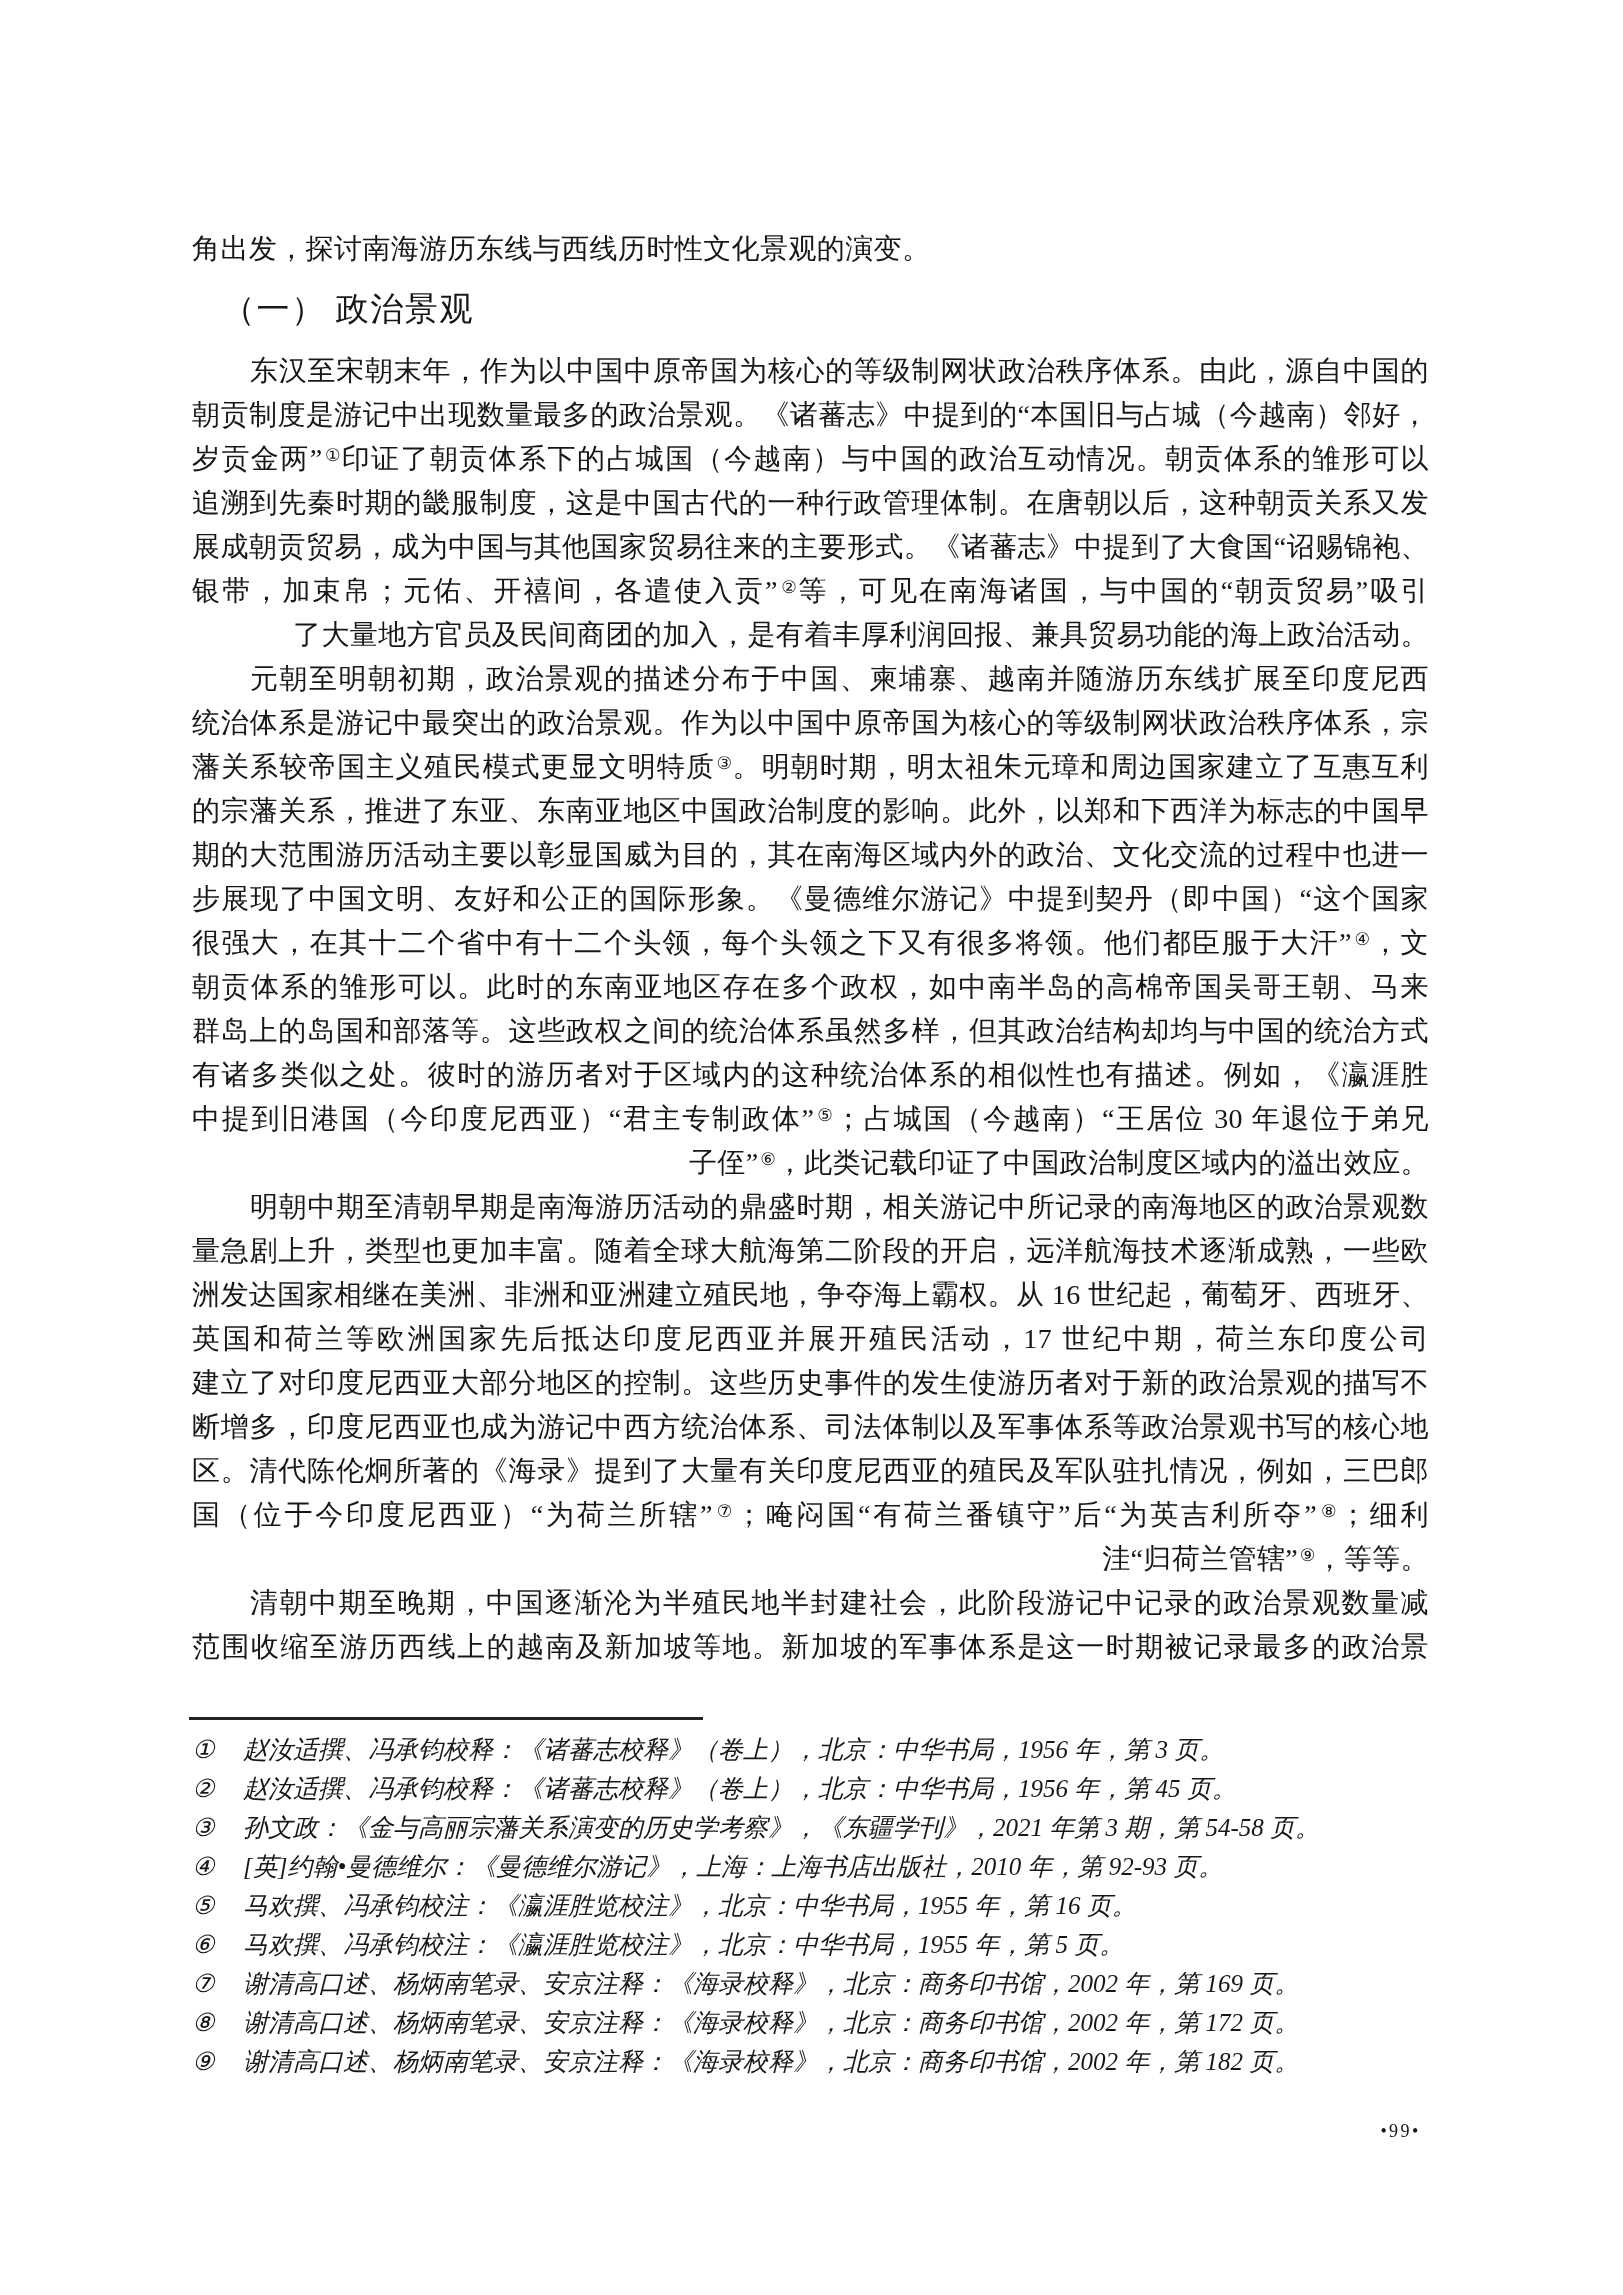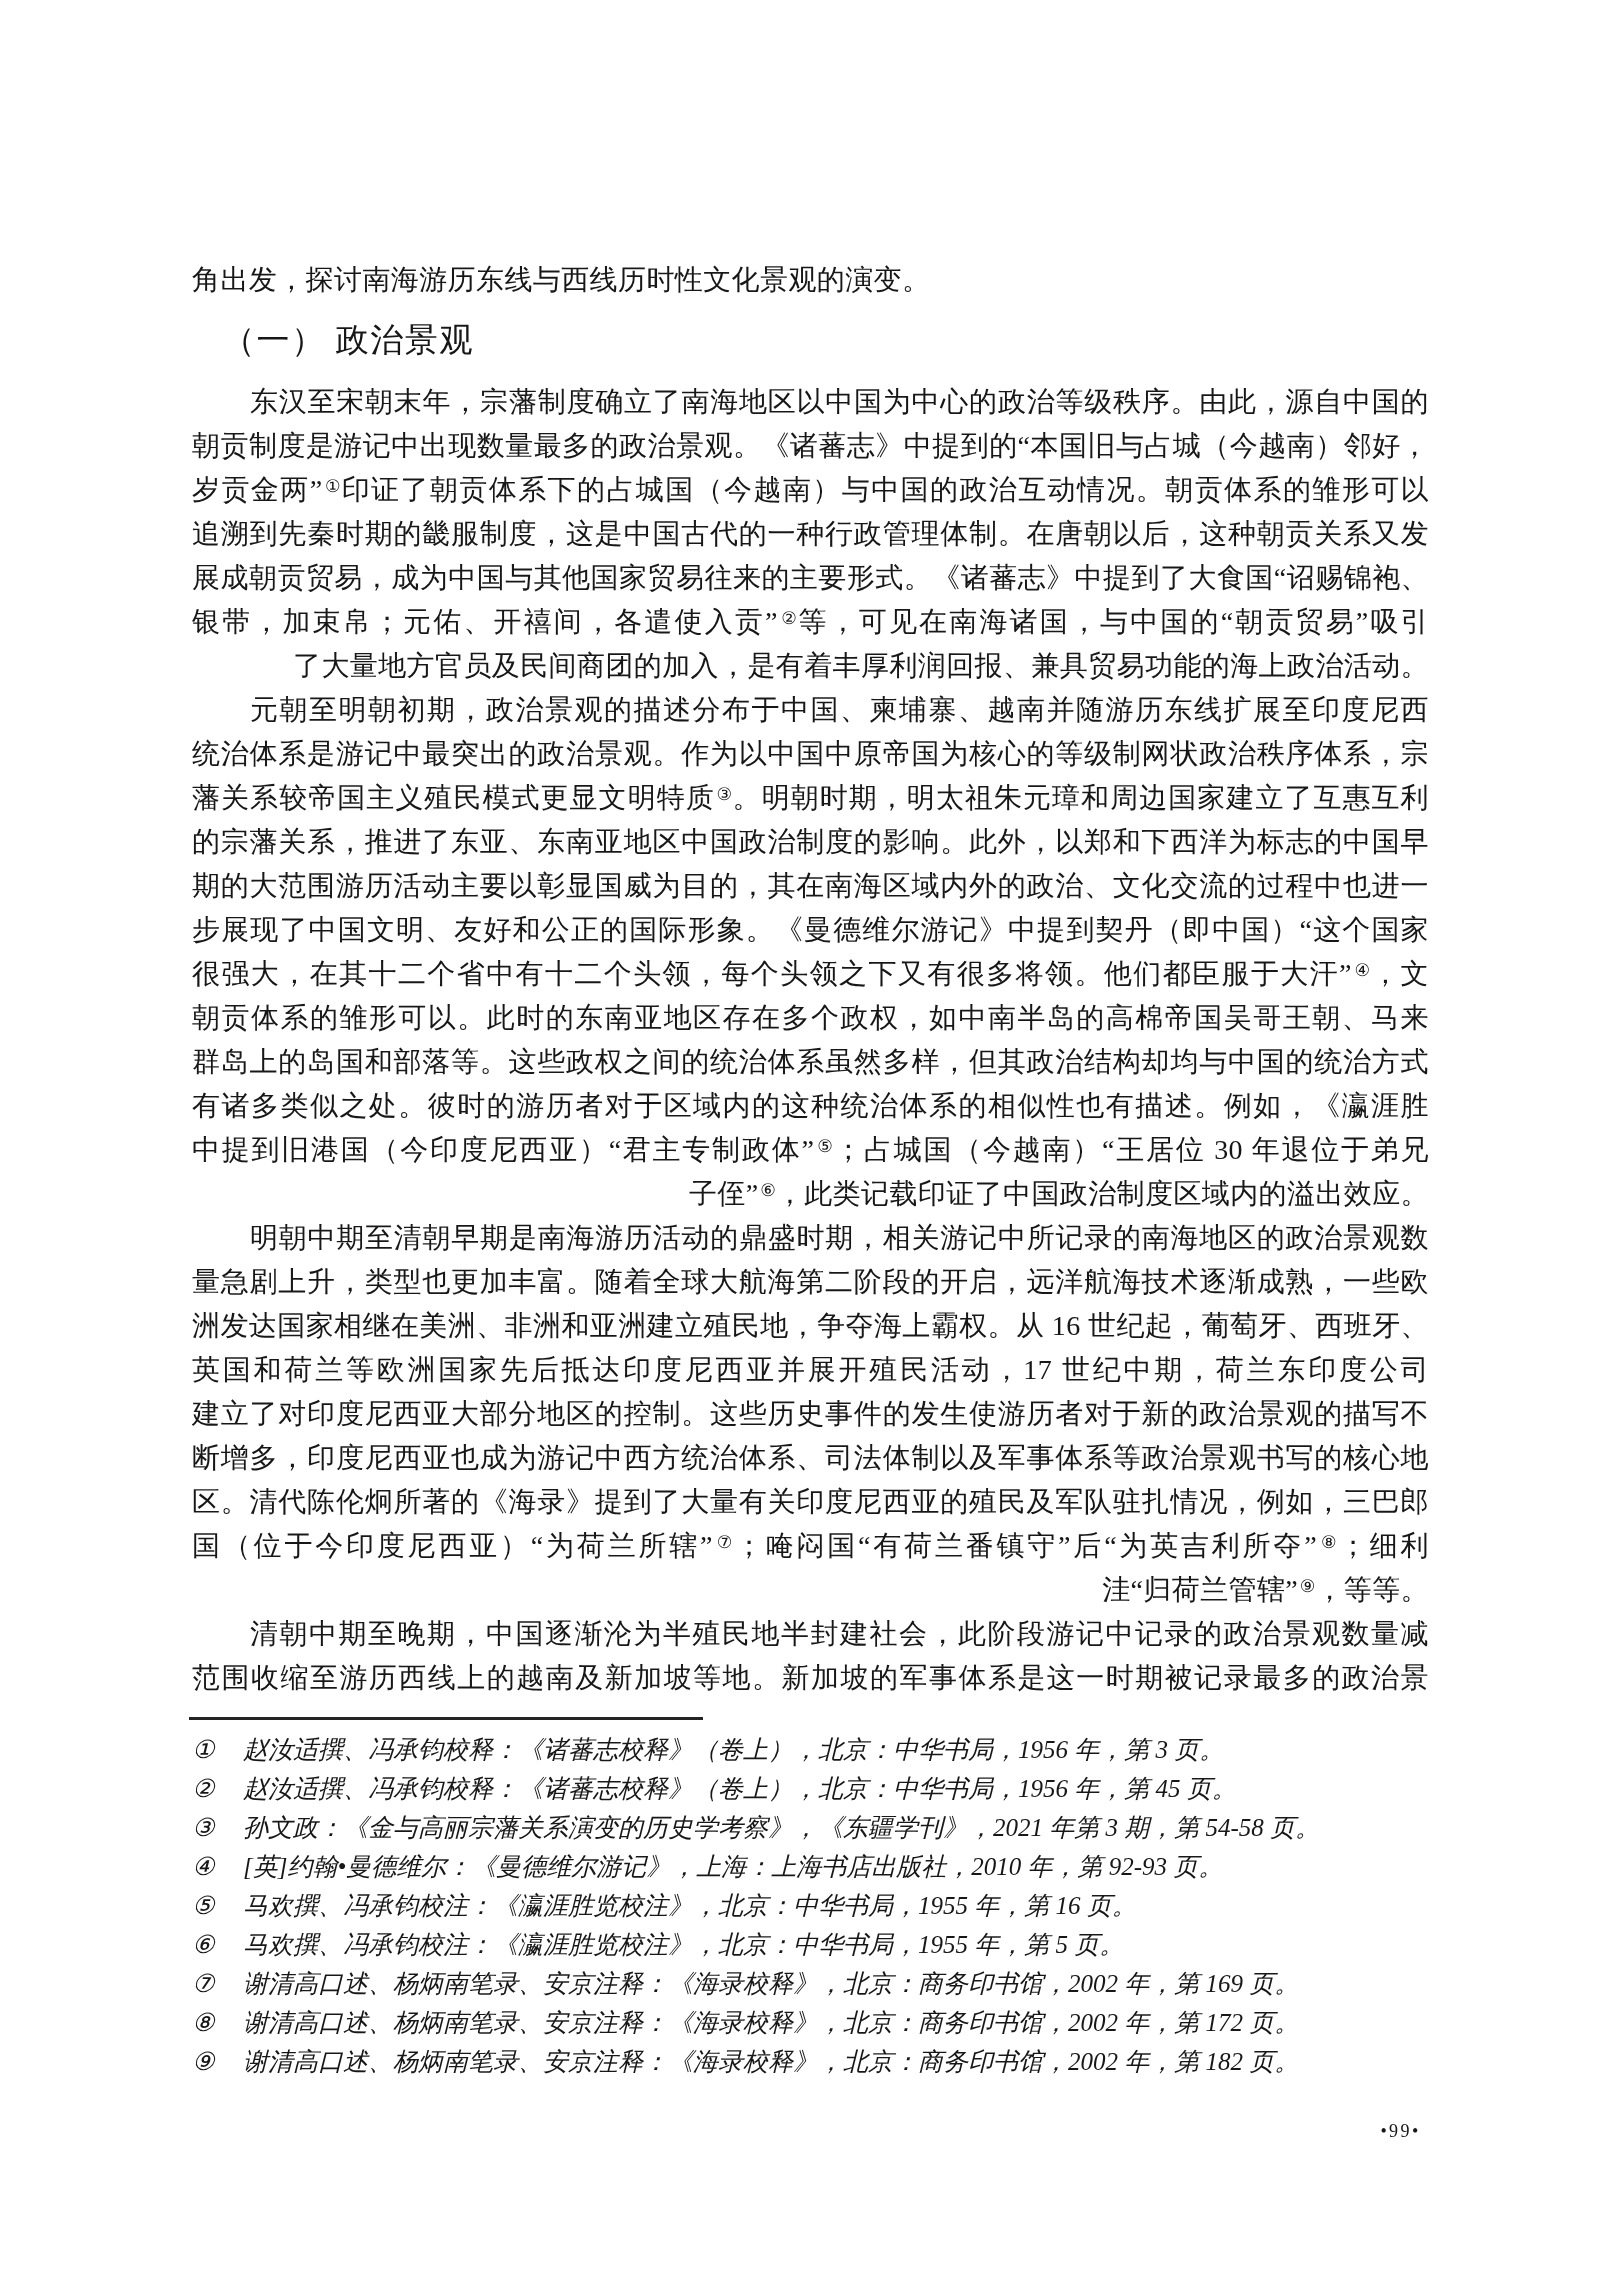--- a/index.html
+++ b/index.html
@@ -21,21 +21,21 @@
   .line {
     font-size: 28px;
     line-height: 44px;
     height: 44px;
     overflow: hidden;
     letter-spacing: 0.4px;
     text-align: right;
   }
   .line.first { text-indent: 58px; }
   .line.j { text-align: justify; text-align-last: justify; text-justify: inter-character; }
-  .intro-line { font-size: 28px; line-height: 44px; height: 44px; letter-spacing: 0.4px; margin-top: 31px; }
+  .intro-line { font-size: 28px; line-height: 44px; height: 44px; letter-spacing: 0.4px; }
   .heading {
     font-size: 33px;
     line-height: 44px;
     height: 44px;
     margin: 16px 0 18px 30px;
     letter-spacing: 1.6px;
   }
   sup.fnref {
     font-size: 17.4px;
     line-height: 0;
@@ -81,21 +81,21 @@
 
 <div class="page">
 
   <div class="content">
     <div class="intro-line">角出发，探讨南海游历东线与西线历时性文化景观的演变。</div>
 
     <div class="heading">（一） 政治景观</div>
 
     <div>
         <div>
-          <div class="line first j">东汉至宋朝末年，宗藩制度确立了南海地区以中国为中心的政治等级秩序。由此，源自中国的</div>
+          <div class="line first j">东汉至宋朝末年，作为以中国中原帝国为核心的等级制网状政治秩序体系。由此，源自中国的</div>
           <div class="line j">朝贡制度是游记中出现数量最多的政治景观。《诸蕃志》中提到的“本国旧与占城（今越南）邻好，</div>
           <div class="line j">岁贡金两”<sup class="fnref">①</sup>印证了朝贡体系下的占城国（今越南）与中国的政治互动情况。朝贡体系的雏形可以</div>
           <div class="line j">追溯到先秦时期的畿服制度，这是中国古代的一种行政管理体制。在唐朝以后，这种朝贡关系又发</div>
           <div class="line j">展成朝贡贸易，成为中国与其他国家贸易往来的主要形式。《诸蕃志》中提到了大食国“诏赐锦袍、</div>
           <div class="line j">银带，加束帛；元佑、开禧间，各遣使入贡”<sup class="fnref">②</sup>等，可见在南海诸国，与中国的“朝贡贸易”吸引</div>
           <div class="line">了大量地方官员及民间商团的加入，是有着丰厚利润回报、兼具贸易功能的海上政治活动。</div>
         </div>
         <div>
           <div class="line first j">元朝至明朝初期，政治景观的描述分布于中国、柬埔寨、越南并随游历东线扩展至印度尼西亚，</div>
           <div class="line j">统治体系是游记中最突出的政治景观。作为以中国中原帝国为核心的等级制网状政治秩序体系，宗</div>

